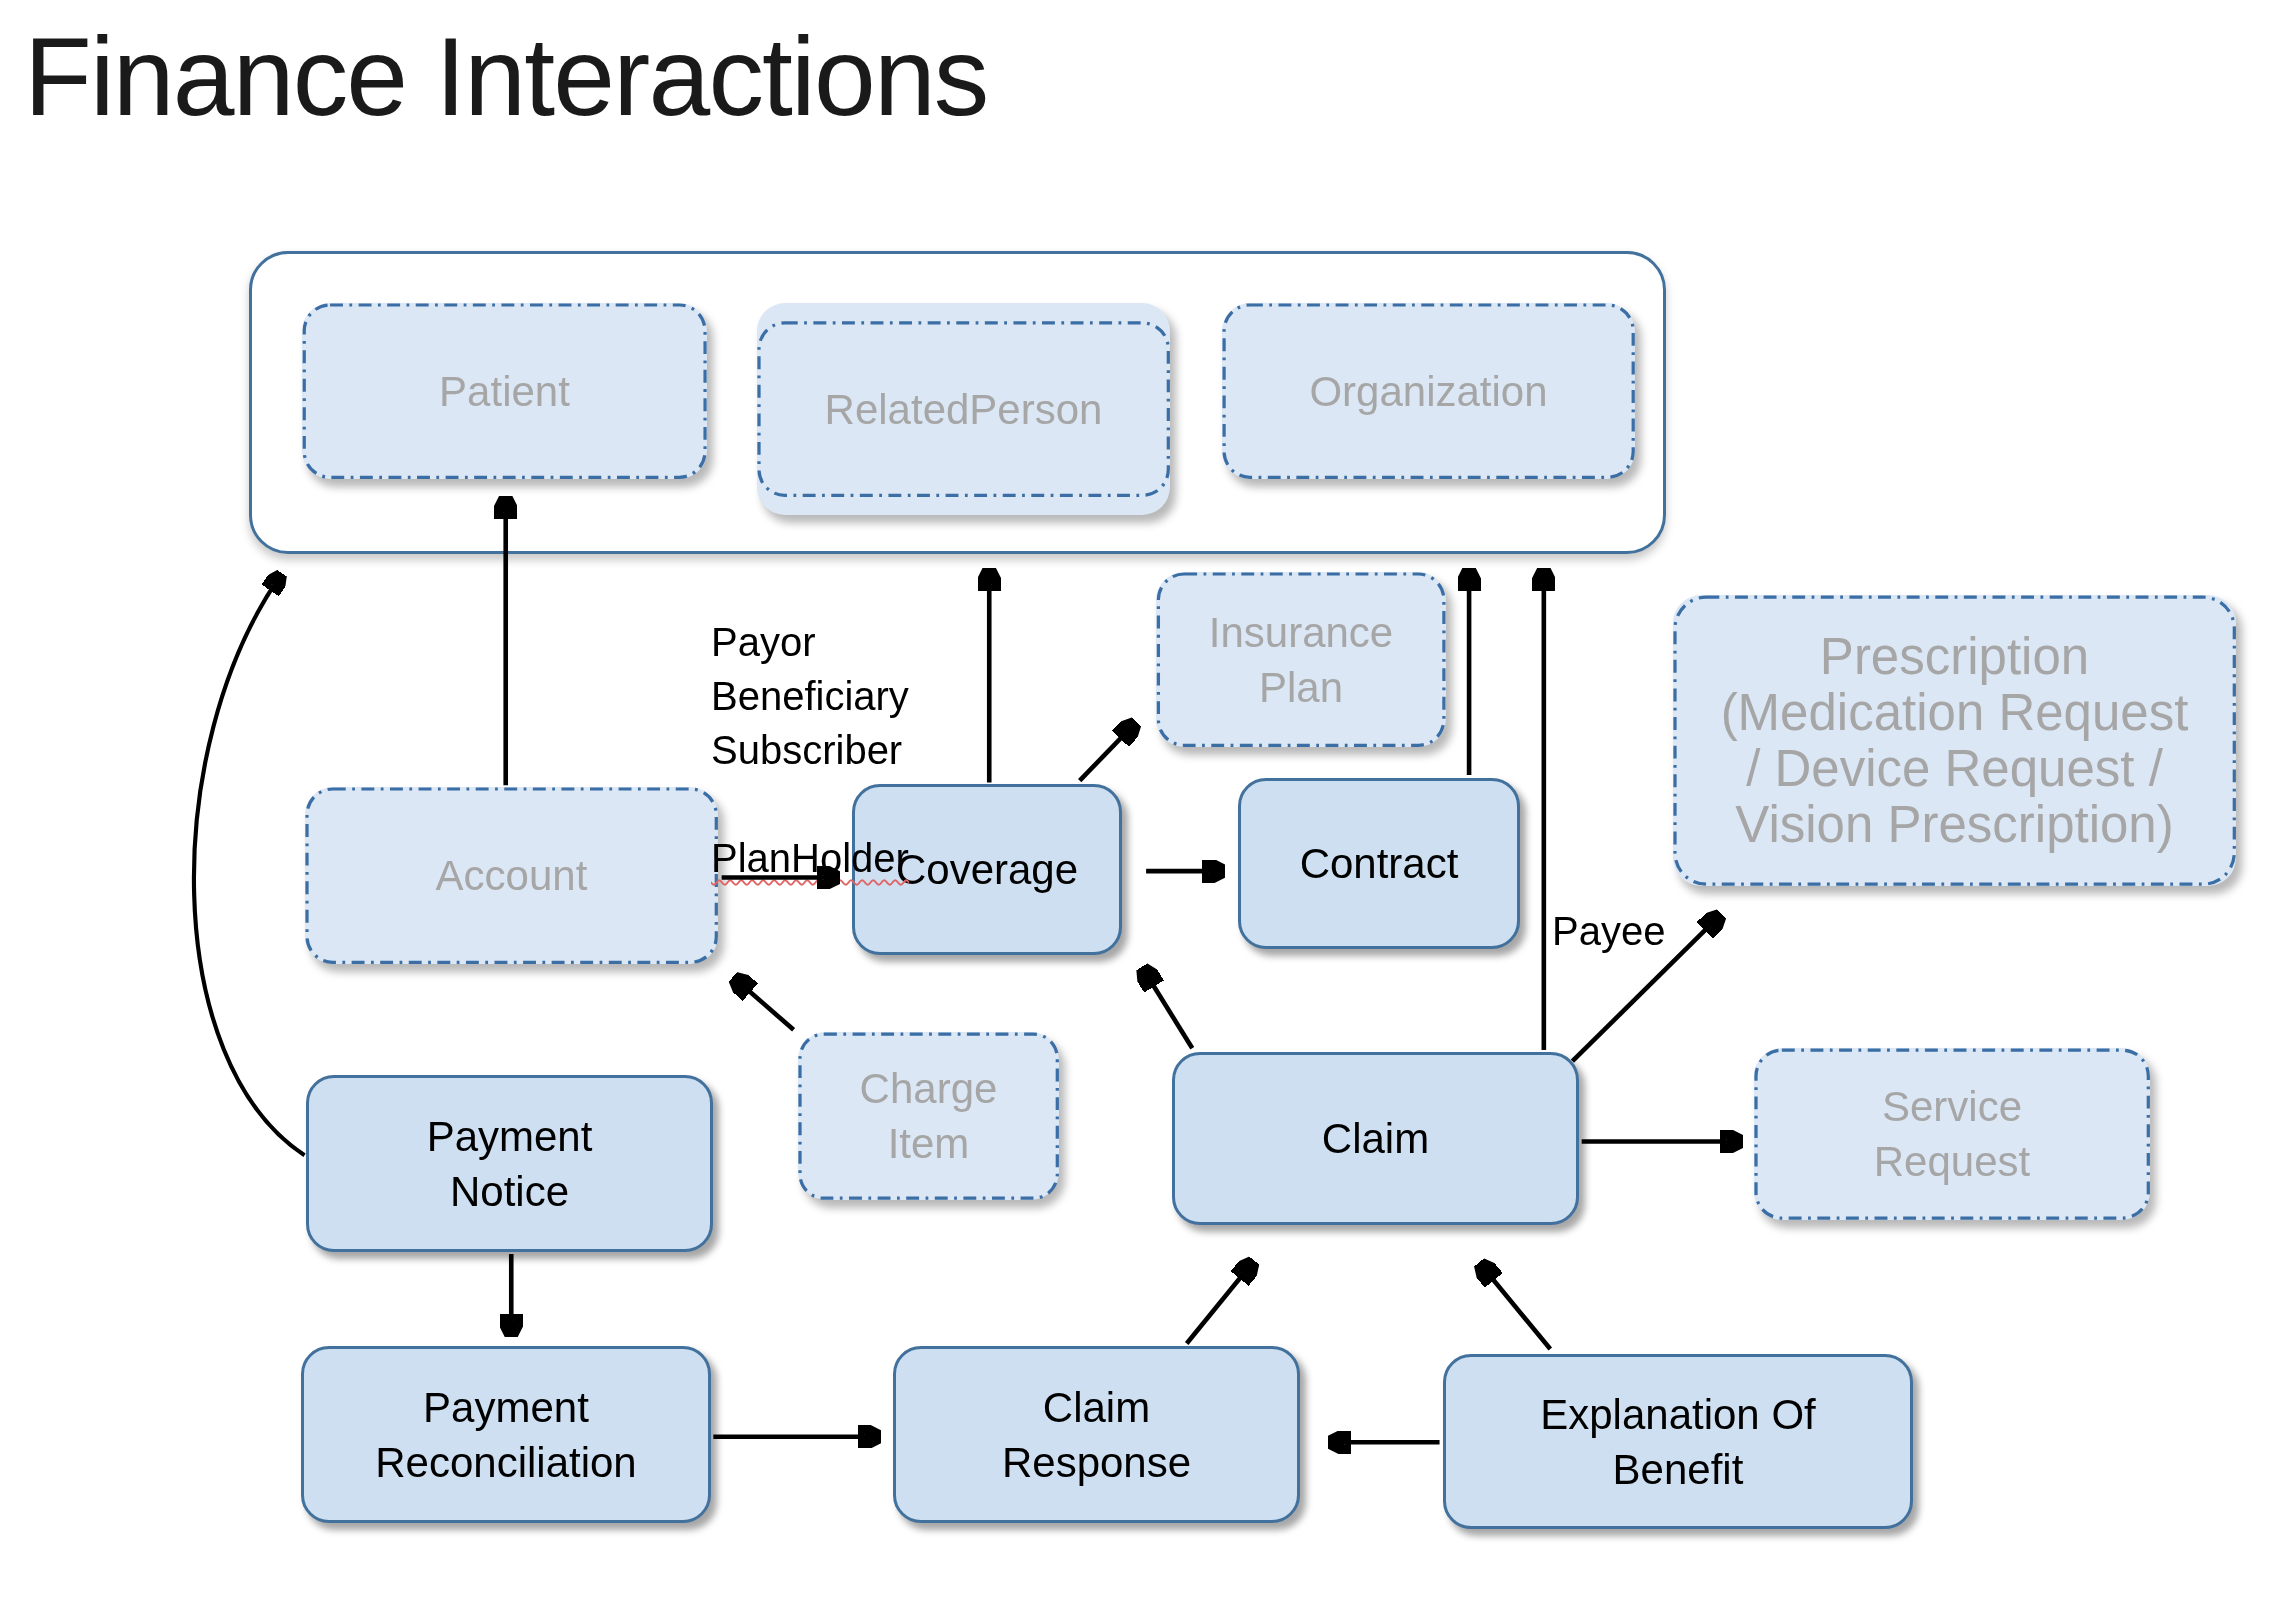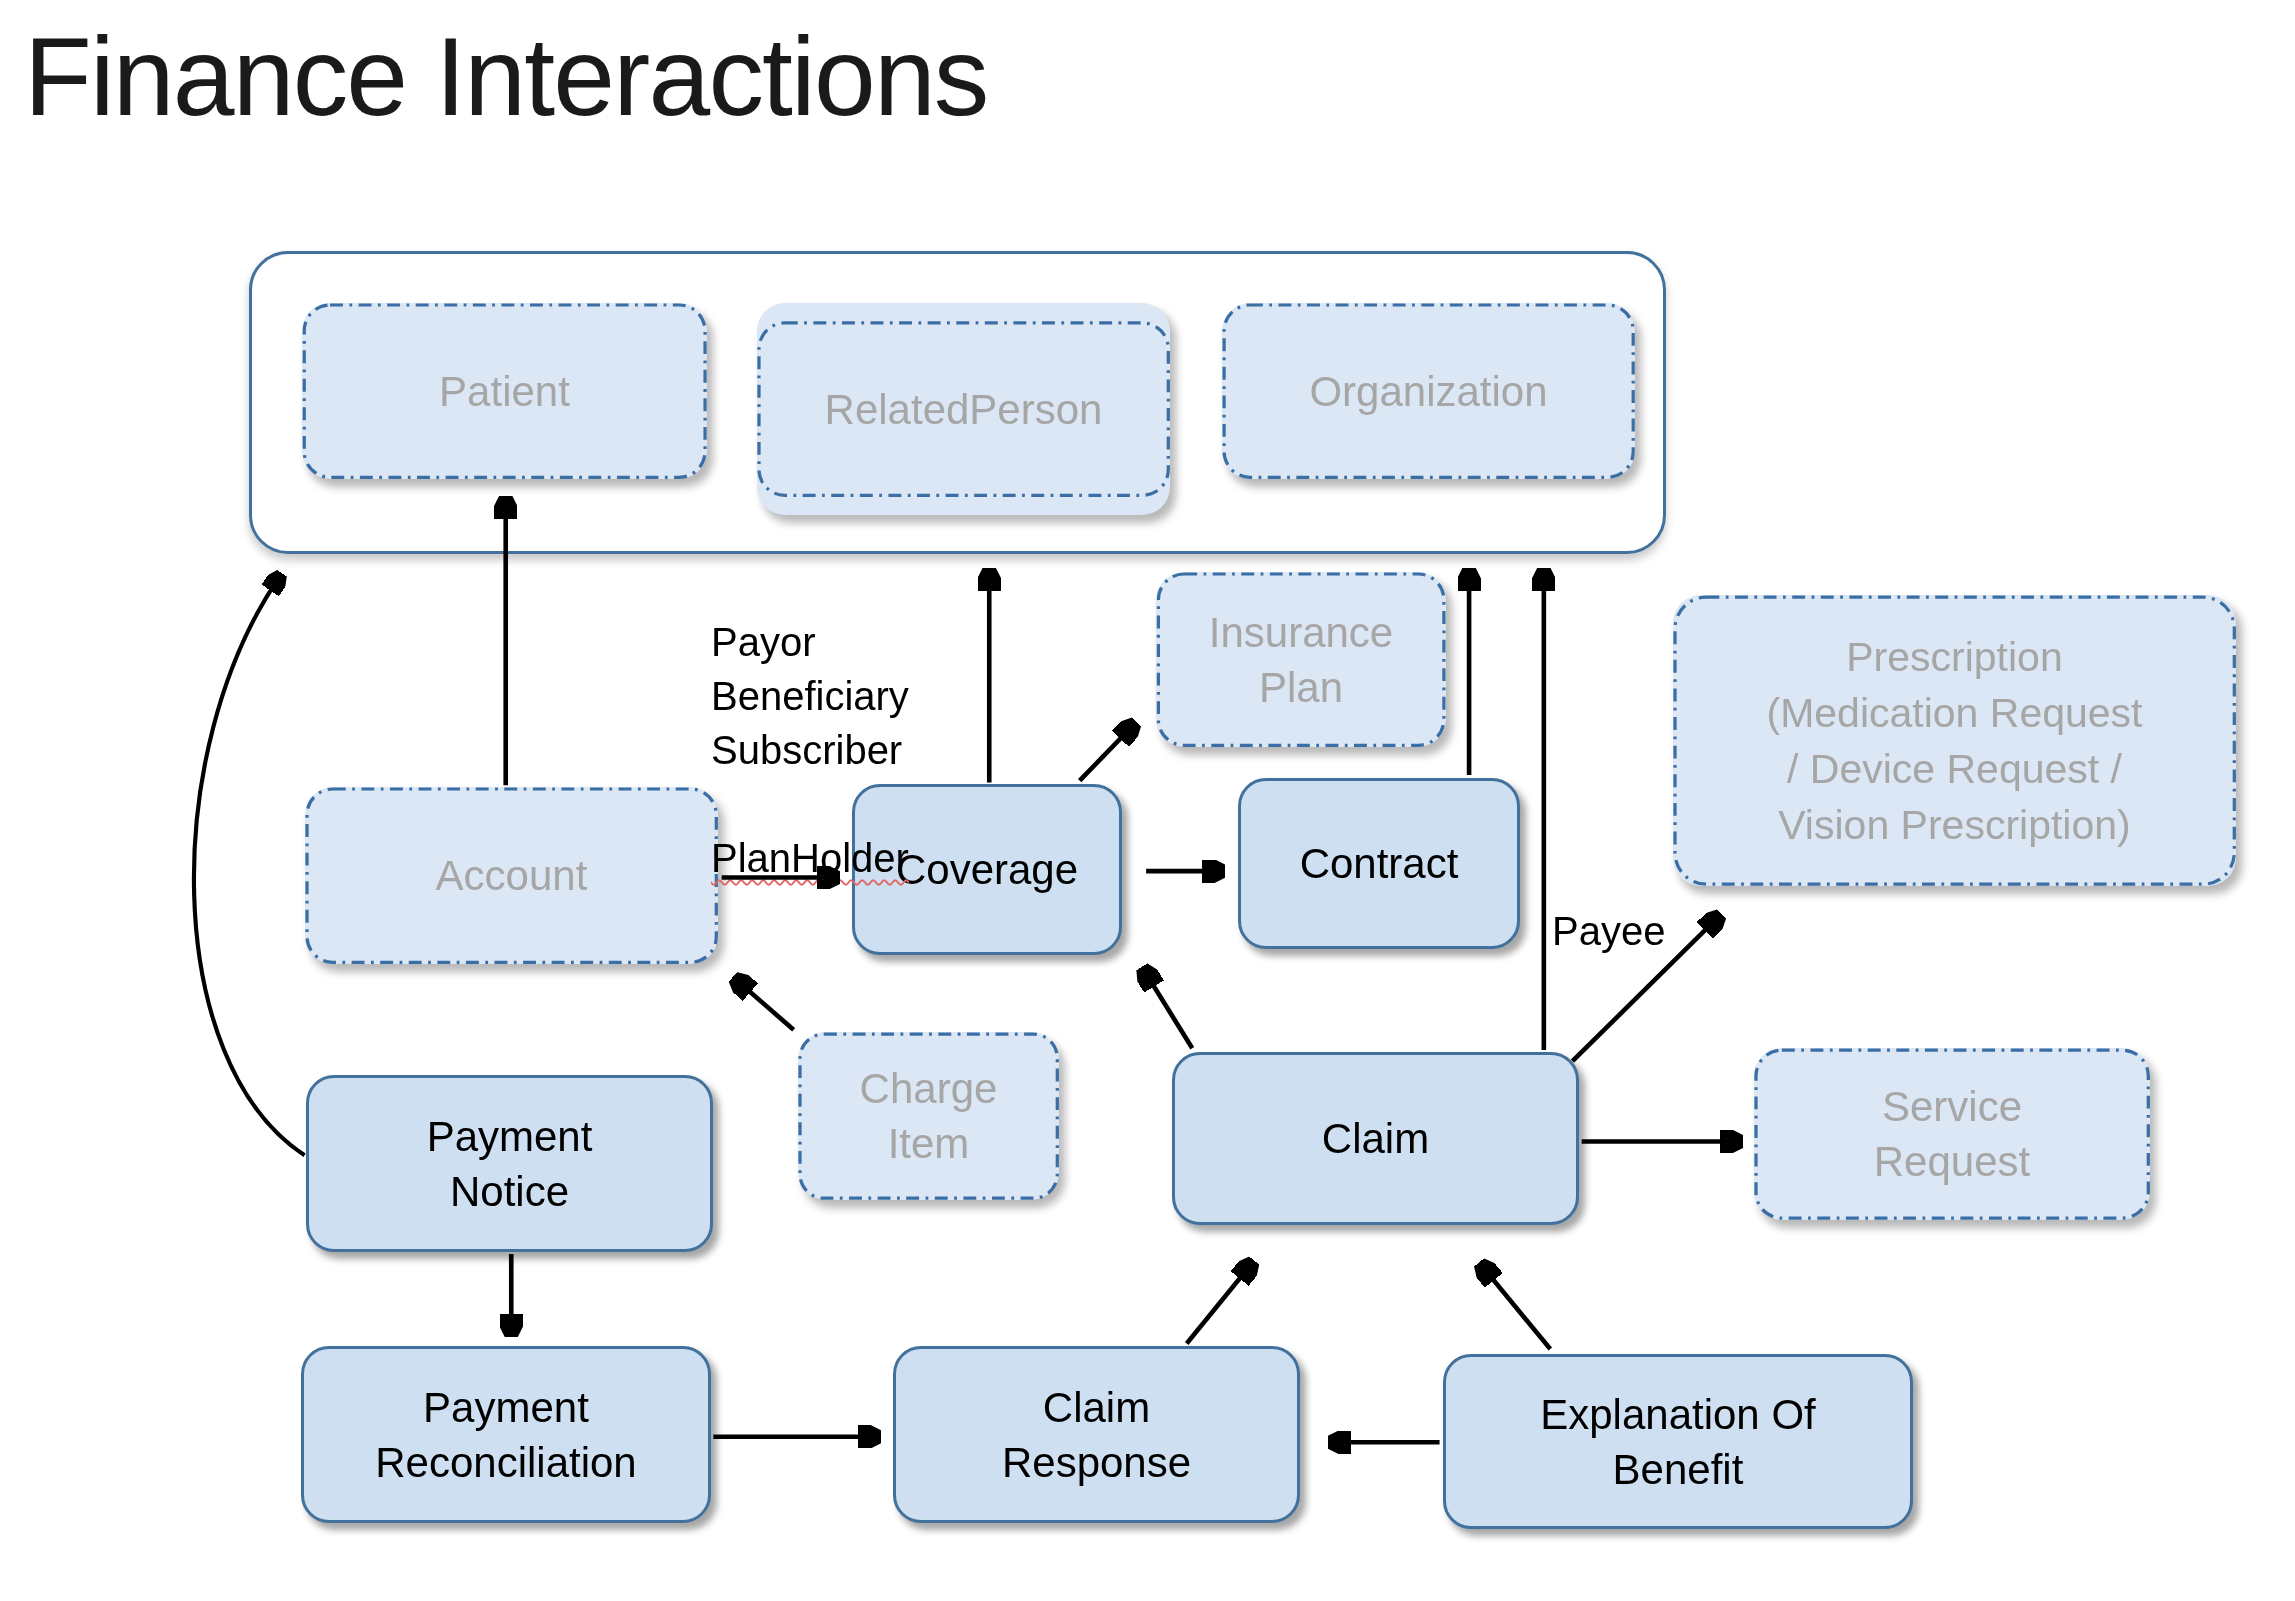--- a/index.html
+++ b/index.html
@@ -38,21 +38,21 @@
     color:var(--muted);font-size:42px;line-height:55px;
   }
   .dashed>svg{
     position:absolute;inset:1.8px;width:calc(100% - 3.7px);height:calc(100% - 3.7px);
     overflow:visible;pointer-events:none;
   }
   .dashed>svg rect{
     fill:none;stroke:var(--dashed-border);stroke-width:3.5;
     stroke-dasharray:14 7 3 7;
   }
-  .prescription-box{font-size:41px;line-height:56px}
+  .prescription-box{font-size:51px;line-height:56px}
 
   .float-label{
     position:absolute;color:#000;font-size:40px;line-height:54px;white-space:pre-line;
   }
   .align-right{text-align:left}
   .wavy{
     text-decoration:underline;text-decoration-style:wavy;
     text-decoration-color:#e06666;text-decoration-thickness:1.8px;
     text-underline-offset:6.5px;
   }

